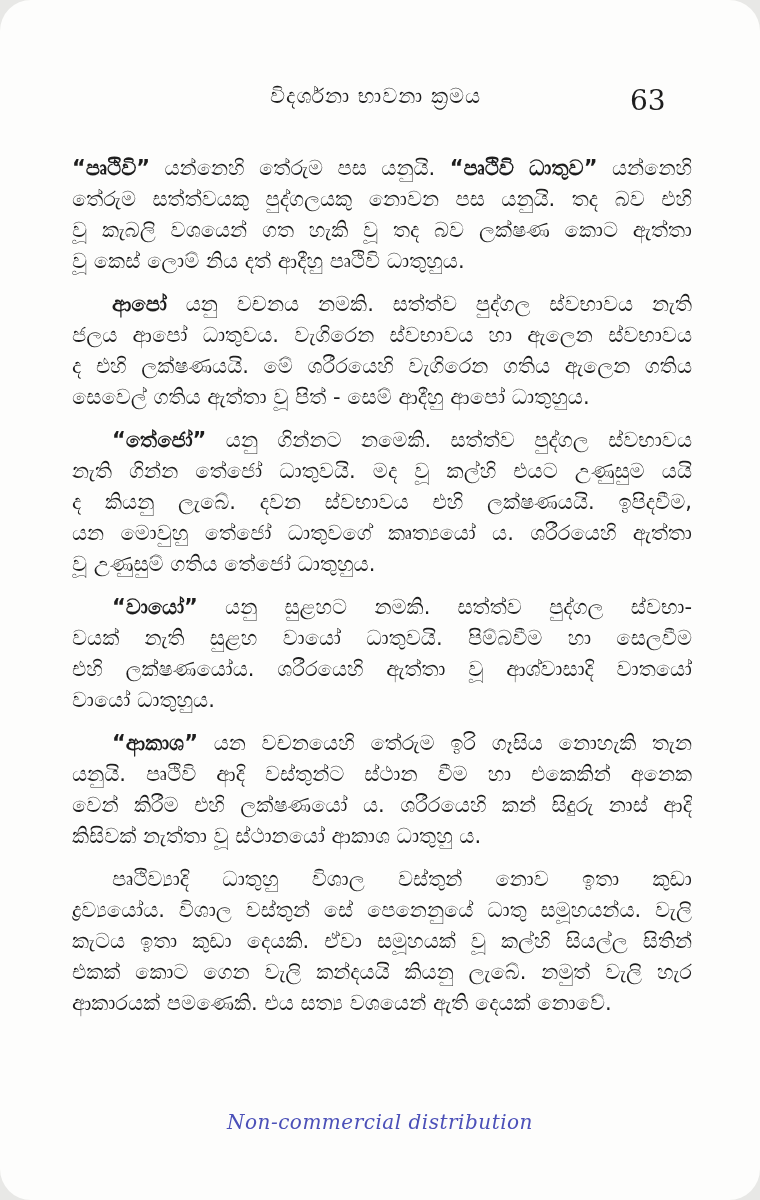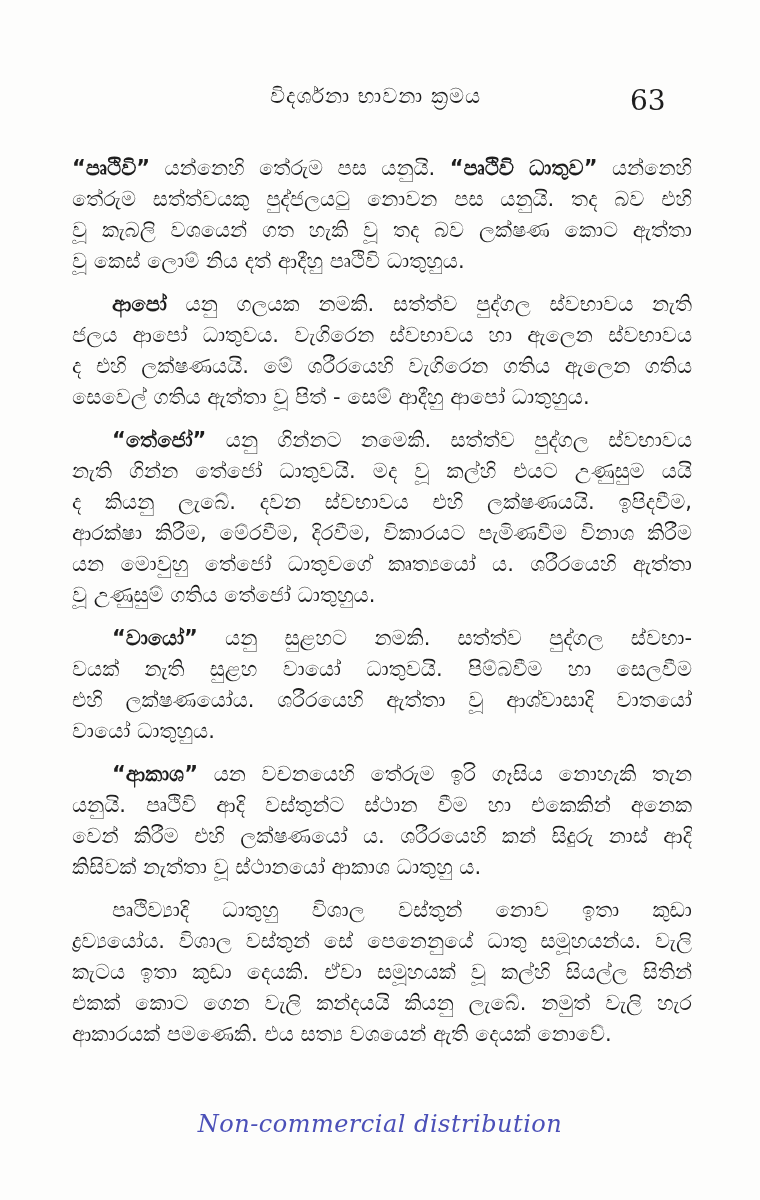--- a/index.html
+++ b/index.html
@@ -70,52 +70,51 @@
   .page-footer {
     position: absolute;
     top: 1110px;
     left: 0;
     right: 0;
     text-align: center;
   }
   .footer-note {
     font-family: "DejaVu Serif", "Liberation Serif", serif;
     font-style: italic;
-    font-size: 24px;
+    font-size: 20px;
     letter-spacing: 0.5px;
   }
 </style>
 </head>
 <body>
 
-<div class="page" style="background: rgb(253, 253, 252); color: rgb(29, 29, 29);">
+<div class="page" style="background: rgb(253, 253, 252); color: rgb(29, 29, 29); border-radius: 31px;">
 
   <div class="page-header">
     <div class="running-title">විදර්ශනා භාවනා ක්‍රමය</div>
     <div class="page-number">63</div>
   </div>
 
   <div class="page-body">
       <div class="para">
         <div class="line first-line"><span class="bold">“පෘථිවි”</span><span> යන්නෙහි තේරුම පස යනුයි.  </span><span class="bold">“පෘථිවි ධාතුව”</span><span> යන්නෙහි</span></div>
-        <div class="line"><span>තේරුම සත්ත්වයකු පුද්ජලයටු නොවන පස යනුයි.  තද බව එහි</span></div>
+        <div class="line"><span>තේරුම සත්ත්වයකු පුද්ගලයකු නොවන පස යනුයි.  තද බව එහි</span></div>
         <div class="line"><span>වූ කැබලි වශයෙන් ගත හැකි වූ තද බව ලක්ෂණ කොට ඇත්තා</span></div>
         <div class="line para-last"><span>වූ කෙස් ලොම් නිය දත් ආදීහු පෘථිවි ධාතුහුය.</span></div>
       </div>
       <div class="para indent">
-        <div class="line first-line"><span class="bold">ආපෝ</span><span> යනු ගලයක නමකි.  සත්ත්ව පුද්ගල ස්වභාවය නැති</span></div>
+        <div class="line first-line"><span class="bold">ආපෝ</span><span> යනු වචනය නමකි.  සත්ත්ව පුද්ගල ස්වභාවය නැති</span></div>
         <div class="line"><span>ජලය ආපෝ ධාතුවය.  වැගිරෙන ස්වභාවය හා ඇලෙන ස්වභාවය</span></div>
         <div class="line"><span>ද එහි ලක්ෂණයයි.  මේ ශරීරයෙහි වැගිරෙන ගතිය ඇලෙන ගතිය</span></div>
         <div class="line para-last"><span>සෙවෙල් ගතිය ඇත්තා වූ පිත් - සෙම් ආදීහු ආපෝ ධාතුහුය.</span></div>
       </div>
       <div class="para indent">
         <div class="line first-line"><span class="bold">“තේජෝ”</span><span> යනු ගින්නට නමෙකි.  සත්ත්ව පුද්ගල ස්වභාවය</span></div>
         <div class="line"><span>නැති ගින්න තේජෝ ධාතුවයි.  මද වූ කල්හි එයට උණුසුම යයි</span></div>
         <div class="line"><span>ද කියනු ලැබේ.  දවන ස්වභාවය එහි ලක්ෂණයයි.  ඉපිදවීම,</span></div>
-        <div class="line"><span>ආරක්ෂා කිරීම, මේරවීම, දිරවීම, විකාරයට පැමිණවීම විනාශ කිරීම</span></div>
         <div class="line"><span>යන මොවුහු තේජෝ ධාතුවගේ කෘත්‍යයෝ ය.  ශරීරයෙහි ඇත්තා</span></div>
         <div class="line para-last"><span>වූ උණුසුම් ගතිය තේජෝ ධාතුහුය.</span></div>
       </div>
       <div class="para indent">
         <div class="line first-line"><span class="bold">“වායෝ”</span><span> යනු සුළහට නමකි.  සත්ත්ව පුද්ගල ස්වභා-</span></div>
         <div class="line"><span>වයක් නැති සුළහ වායෝ ධාතුවයි.  පිම්බවීම හා සෙලවීම</span></div>
         <div class="line"><span>එහි ලක්ෂණයෝය.  ශරීරයෙහි ඇත්තා වූ ආශ්වාසාදි වාතයෝ</span></div>
         <div class="line para-last"><span>වායෝ ධාතුහුය.</span></div>
       </div>
       <div class="para indent">

